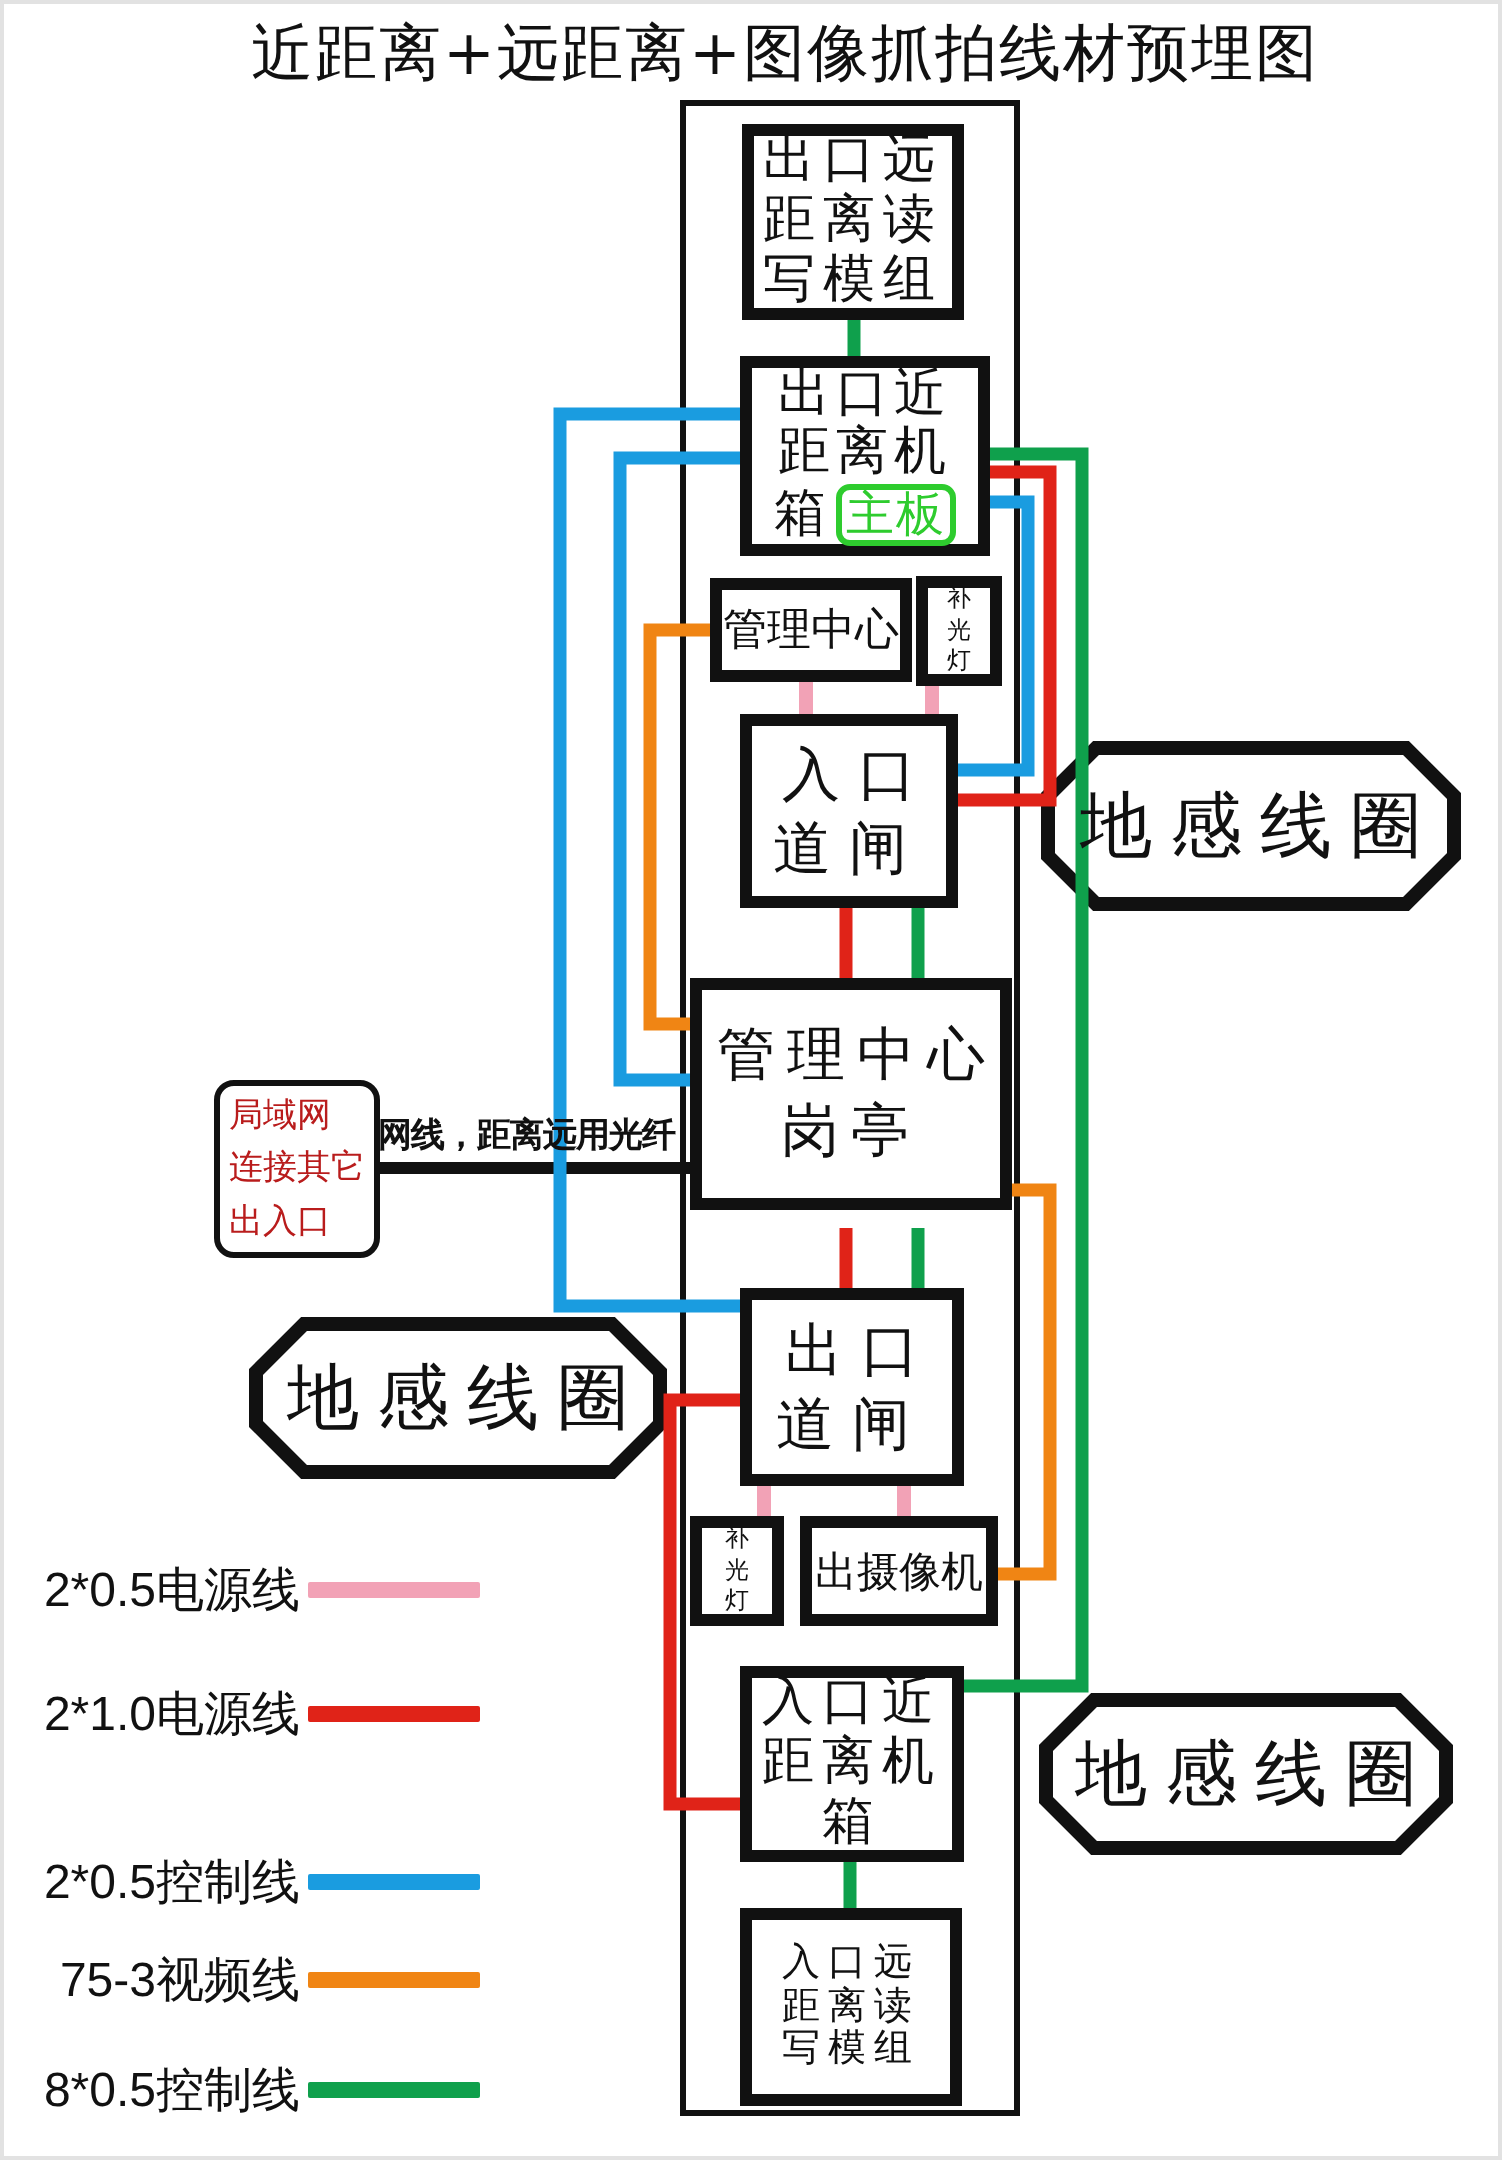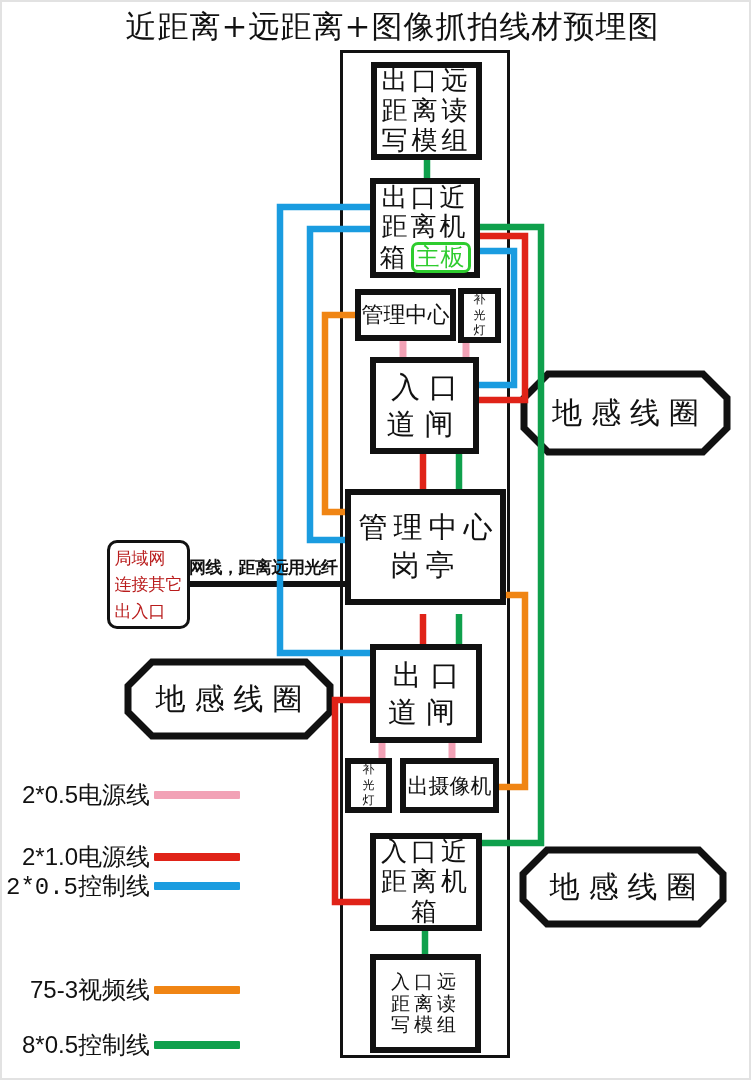--- a/index.html
+++ b/index.html
@@ -16,21 +16,21 @@
     position:absolute;left:340px;top:50px;width:170px;height:1008px;
     border:3px solid #111;box-sizing:border-box;z-index:1;background:transparent;
   }
   .wires{position:absolute;left:0;top:0;z-index:2;}
   .box{
     position:absolute;border:6px solid #111;box-sizing:border-box;background:#fff;z-index:3;
     display:flex;align-items:center;justify-content:center;text-align:center;color:#111;
   }
   .box .txt{white-space:pre-line;}
   .b-exit-far   {left:371px;top:62px; width:111px;height:98px;font-size:26px;line-height:1.15;letter-spacing:4px;}
-  .b-exit-near  {left:370px;top:178px;width:110px;height:100px;font-size:26px;line-height:1.15;letter-spacing:3px;}
+  .b-exit-near  {left:370px;top:178px;width:125px;height:100px;font-size:26px;line-height:1.15;letter-spacing:3px;}
   .b-entry-cam  {left:355px;top:289px;width:101px;height:52px;font-size:22px;letter-spacing:0px;}
   .b-fill-top   {left:458px;top:288px;width:43px; height:55px;font-size:12px;line-height:1.3;letter-spacing:0;}
   .b-entry-bar  {left:370px;top:357px;width:109px;height:97px;font-size:29px;line-height:1.25;letter-spacing:9px;text-indent:9px;}
   .b-booth      {left:345px;top:489px;width:161px;height:116px;font-size:29px;line-height:1.3;letter-spacing:6px;text-indent:6px;}
   .b-exit-bar   {left:370px;top:644px;width:112px;height:99px;font-size:29px;line-height:1.25;letter-spacing:9px;text-indent:9px;}
   .b-fill-bot   {left:345px;top:758px;width:47px; height:55px;font-size:12px;line-height:1.3;}
   .b-exit-cam   {left:400px;top:758px;width:99px; height:55px;font-size:21px;}
   .b-entry-near {left:370px;top:833px;width:112px;height:98px;font-size:26px;line-height:1.15;letter-spacing:4px;}
   .b-entry-far  {left:370px;top:954px;width:111px;height:99px;font-size:19px;line-height:1.15;letter-spacing:4px;}
   .cab-lines{display:block;}
@@ -44,30 +44,30 @@
     box-sizing:border-box;background:#fff;z-index:3;display:flex;align-items:center;justify-content:center;
     font-size:17px;line-height:1.55;color:#b91c1c;z-index:3;
   }
   .lan-box .txt{white-space:pre-line;text-align:left;}
   .net-label{
     position:absolute;left:189px;top:556px;width:157px;z-index:3;color:#111;
     font-size:17px;font-weight:bold;white-space:nowrap;letter-spacing:-0.5px;
   }
   .loop-label{
     position:absolute;z-index:3;display:flex;align-items:center;justify-content:center;
-    font-size:30px;color:#111;letter-spacing:9px;text-indent:9px;
+    font-size:36px;color:#111;letter-spacing:9px;text-indent:9px;
   }
   .loop-a{left:524px;top:374px;width:203px;height:78px;}
   .loop-b{left:128px;top:662px;width:202px;height:74px;}
   .loop-c{left:523px;top:850px;width:200px;height:74px;}
   .legend{position:absolute;left:0;top:0;z-index:3;font-family:"Liberation Sans","DejaVu Sans",sans-serif;}
   .legend-row{position:absolute;left:0;width:260px;height:32px;display:flex;align-items:center;}
   .legend-row .lab{display:inline-block;width:150px;text-align:right;font-size:24px;color:#111;}
   .legend-row .swatch{display:inline-block;width:86px;height:8px;margin-left:4px;border-radius:1px;}
-  .lr1{top:779px;} .lr2{top:841px;} .lr3{top:870px;font-family:Liberation Mono, monospace;} .lr4{top:974px;} .lr5{top:1029px;}
+  .lr1{top:779px;} .lr2{top:841px;} .lr3{top:925px;} .lr4{top:974px;} .lr5{top:1029px;}
 </style>
 </head>
 <body>
 
 <div class="canvas">
 
   <div class="title">近距离+远距离+图像抓拍线材预埋图</div>
 
   <div class="container-frame"></div>
 

